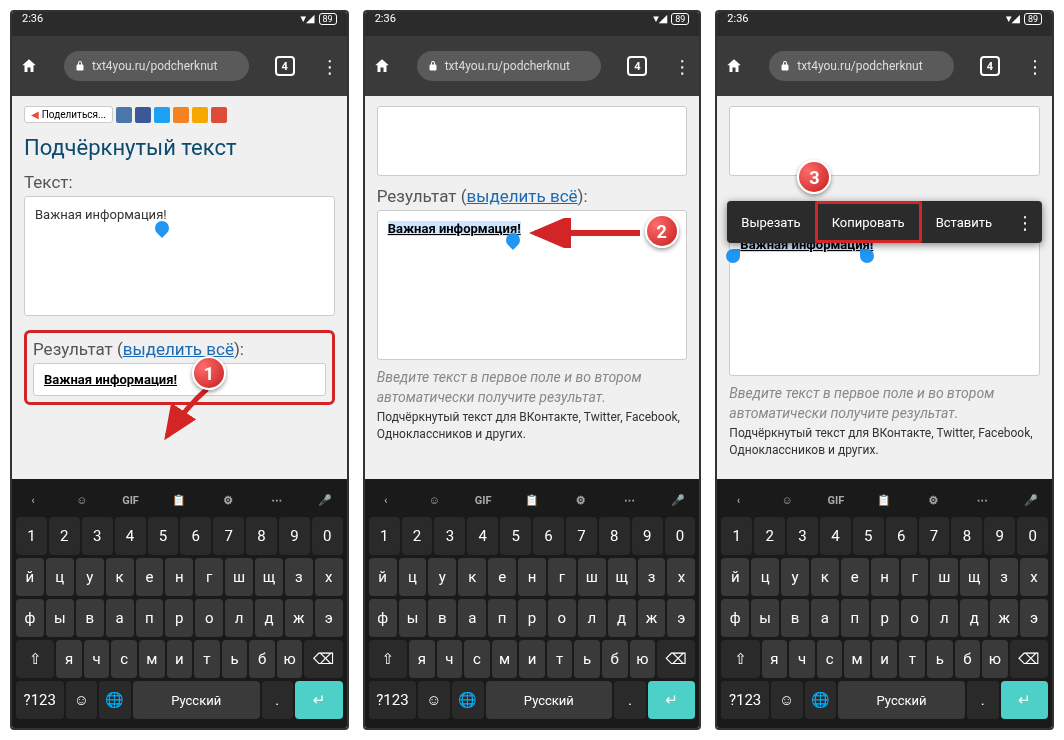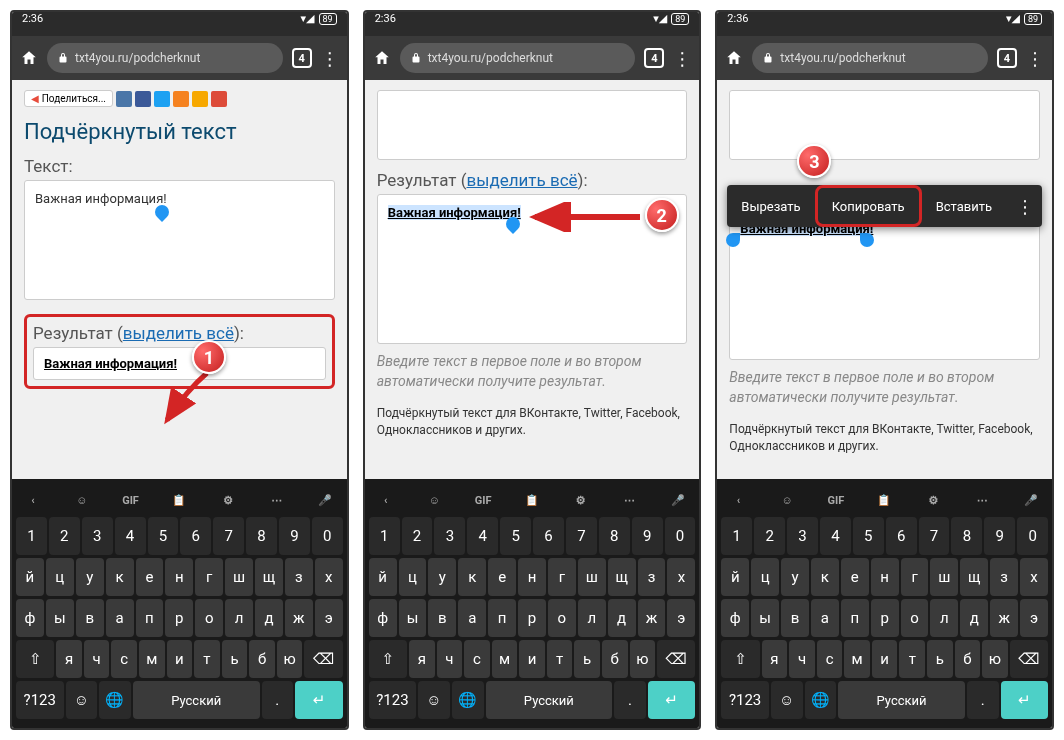--- a/index.html
+++ b/index.html
@@ -1,38 +1,38 @@
 <!DOCTYPE html>
 <html><head>
 <meta charset="utf-8">
 <style>
 *{margin:0;padding:0;box-sizing:border-box;font-family:Roboto,Arial,sans-serif}
 body{background:#fff;display:flex;gap:14px;padding:10px}
 .phone{width:340px;height:720px;background:#fff;border:2px solid #333;border-radius:4px;position:relative;overflow:hidden;display:flex;flex-direction:column}
 .statusbar{height:24px;background:#2b2b2b;color:#fff;display:flex;align-items:flex-start;padding:0 10px;font-size:11px;justify-content:space-between}
 .statusbar .right{display:flex;align-items:center;gap:4px}
 .battery{border:1px solid #fff;border-radius:3px;padding:0 3px;font-size:9px}
-.navbar{height:44px;background:#3a3a3a;display:flex;align-items:center;padding:0 8px;gap:9px;color:#fff}
+.navbar{height:60px;background:#3a3a3a;display:flex;align-items:center;padding:0 8px;gap:26px;color:#fff}
 .navbar svg{fill:#fff}
 .url{flex:1;background:#5a5a5a;border-radius:16px;height:30px;display:flex;align-items:center;padding:0 10px;font-size:12px;color:#ddd;gap:6px}
 .tabcount{width:20px;height:20px;border:2px solid #fff;border-radius:4px;display:flex;align-items:center;justify-content:center;font-size:11px;font-weight:bold}
 .content{flex:1;background:#f0f0f0;overflow:hidden;padding:10px 12px;position:relative}
 .sharebar{display:flex;align-items:center;gap:3px;margin-bottom:12px}
 .sharebtn{background:#fff;border:1px solid #ccc;border-radius:3px;padding:2px 6px;font-size:10px;display:flex;align-items:center;gap:3px}
 .socicon{width:16px;height:16px;border-radius:2px;display:inline-block}
 h1{font-size:22px;font-weight:normal;color:#0c4a6e;margin-bottom:12px}
 .label{font-size:17px;color:#555;margin-bottom:4px}
 .label a{color:#1a6bb3;text-decoration:underline}
 .textbox{background:#fff;border:1px solid #ccc;border-radius:3px;padding:10px;min-height:120px;font-size:13px;color:#333;position:relative}
 .textbox.short{min-height:auto;padding:8px 10px}
 .textbox.tall{min-height:150px}
 .resulttext{text-decoration:underline;color:#000;font-weight:bold}
 .highlight-bg{background:#cce4ff}
 .hint{font-size:14px;color:#888;font-style:italic;margin-top:8px;line-height:1.4}
-.desc{font-size:12px;color:#333;margin-top:14px;line-height:1.4}
+.desc{font-size:12px;color:#333;margin-top:2px;line-height:1.4}
 .teardrop{width:14px;height:14px;background:#2196f3;border-radius:50% 50% 50% 0;position:absolute}
 .td-left{border-radius:50% 0 50% 50%}
 .td-right{border-radius:0 50% 50% 50%}
 .keyboard{background:#1a1a1a;padding:4px 2px 6px}
 .toprow{display:flex;align-items:center;justify-content:space-between;padding:4px 6px;color:#888}
 .toprow .k{width:26px;height:26px;display:flex;align-items:center;justify-content:center;font-size:11px;color:#aaa;font-weight:bold}
 .krow{display:flex;gap:2px;margin-bottom:3px;padding:0 2px}
 .key{flex:1;background:#3a3a3a;color:#fff;height:38px;border-radius:4px;display:flex;align-items:center;justify-content:center;font-size:15px;position:relative}
 .key.dark{background:#2a2a2a}
 .key.wide{flex:1.5}
@@ -312,21 +312,21 @@
         </svg>
       <span>txt4you.ru/podcherknut</span>
     </div>
     <div class="tabcount">4</div>
     <span style="font-size:18px">⋮</span>
   </div>
   <div class="content">
     <div class="textbox" style="min-height:70px"></div>
     <div class="contextmenu" style="top:105px;left:10px;right:10px">
       <div class="mitem">Вырезать</div>
-      <div class="mitem redbox" style="border-radius:8px">Копировать</div>
+      <div class="mitem redbox" style="border-radius:2px">Копировать</div>
       <div class="mitem">Вставить</div>
       <div class="dots">⋮</div>
     </div>
     <div style="height:50px"></div>
     <div class="textbox tall" style="position:relative">
       <span class="resulttext highlight-bg">Важная информация!</span>
       <span class="teardrop td-left" style="top:22px;left:-4px"></span>
       <span class="teardrop td-right" style="top:22px;left:130px"></span>
     </div>
     <div class="hint">Введите текст в первое поле и во втором автоматически получите результат.</div>

